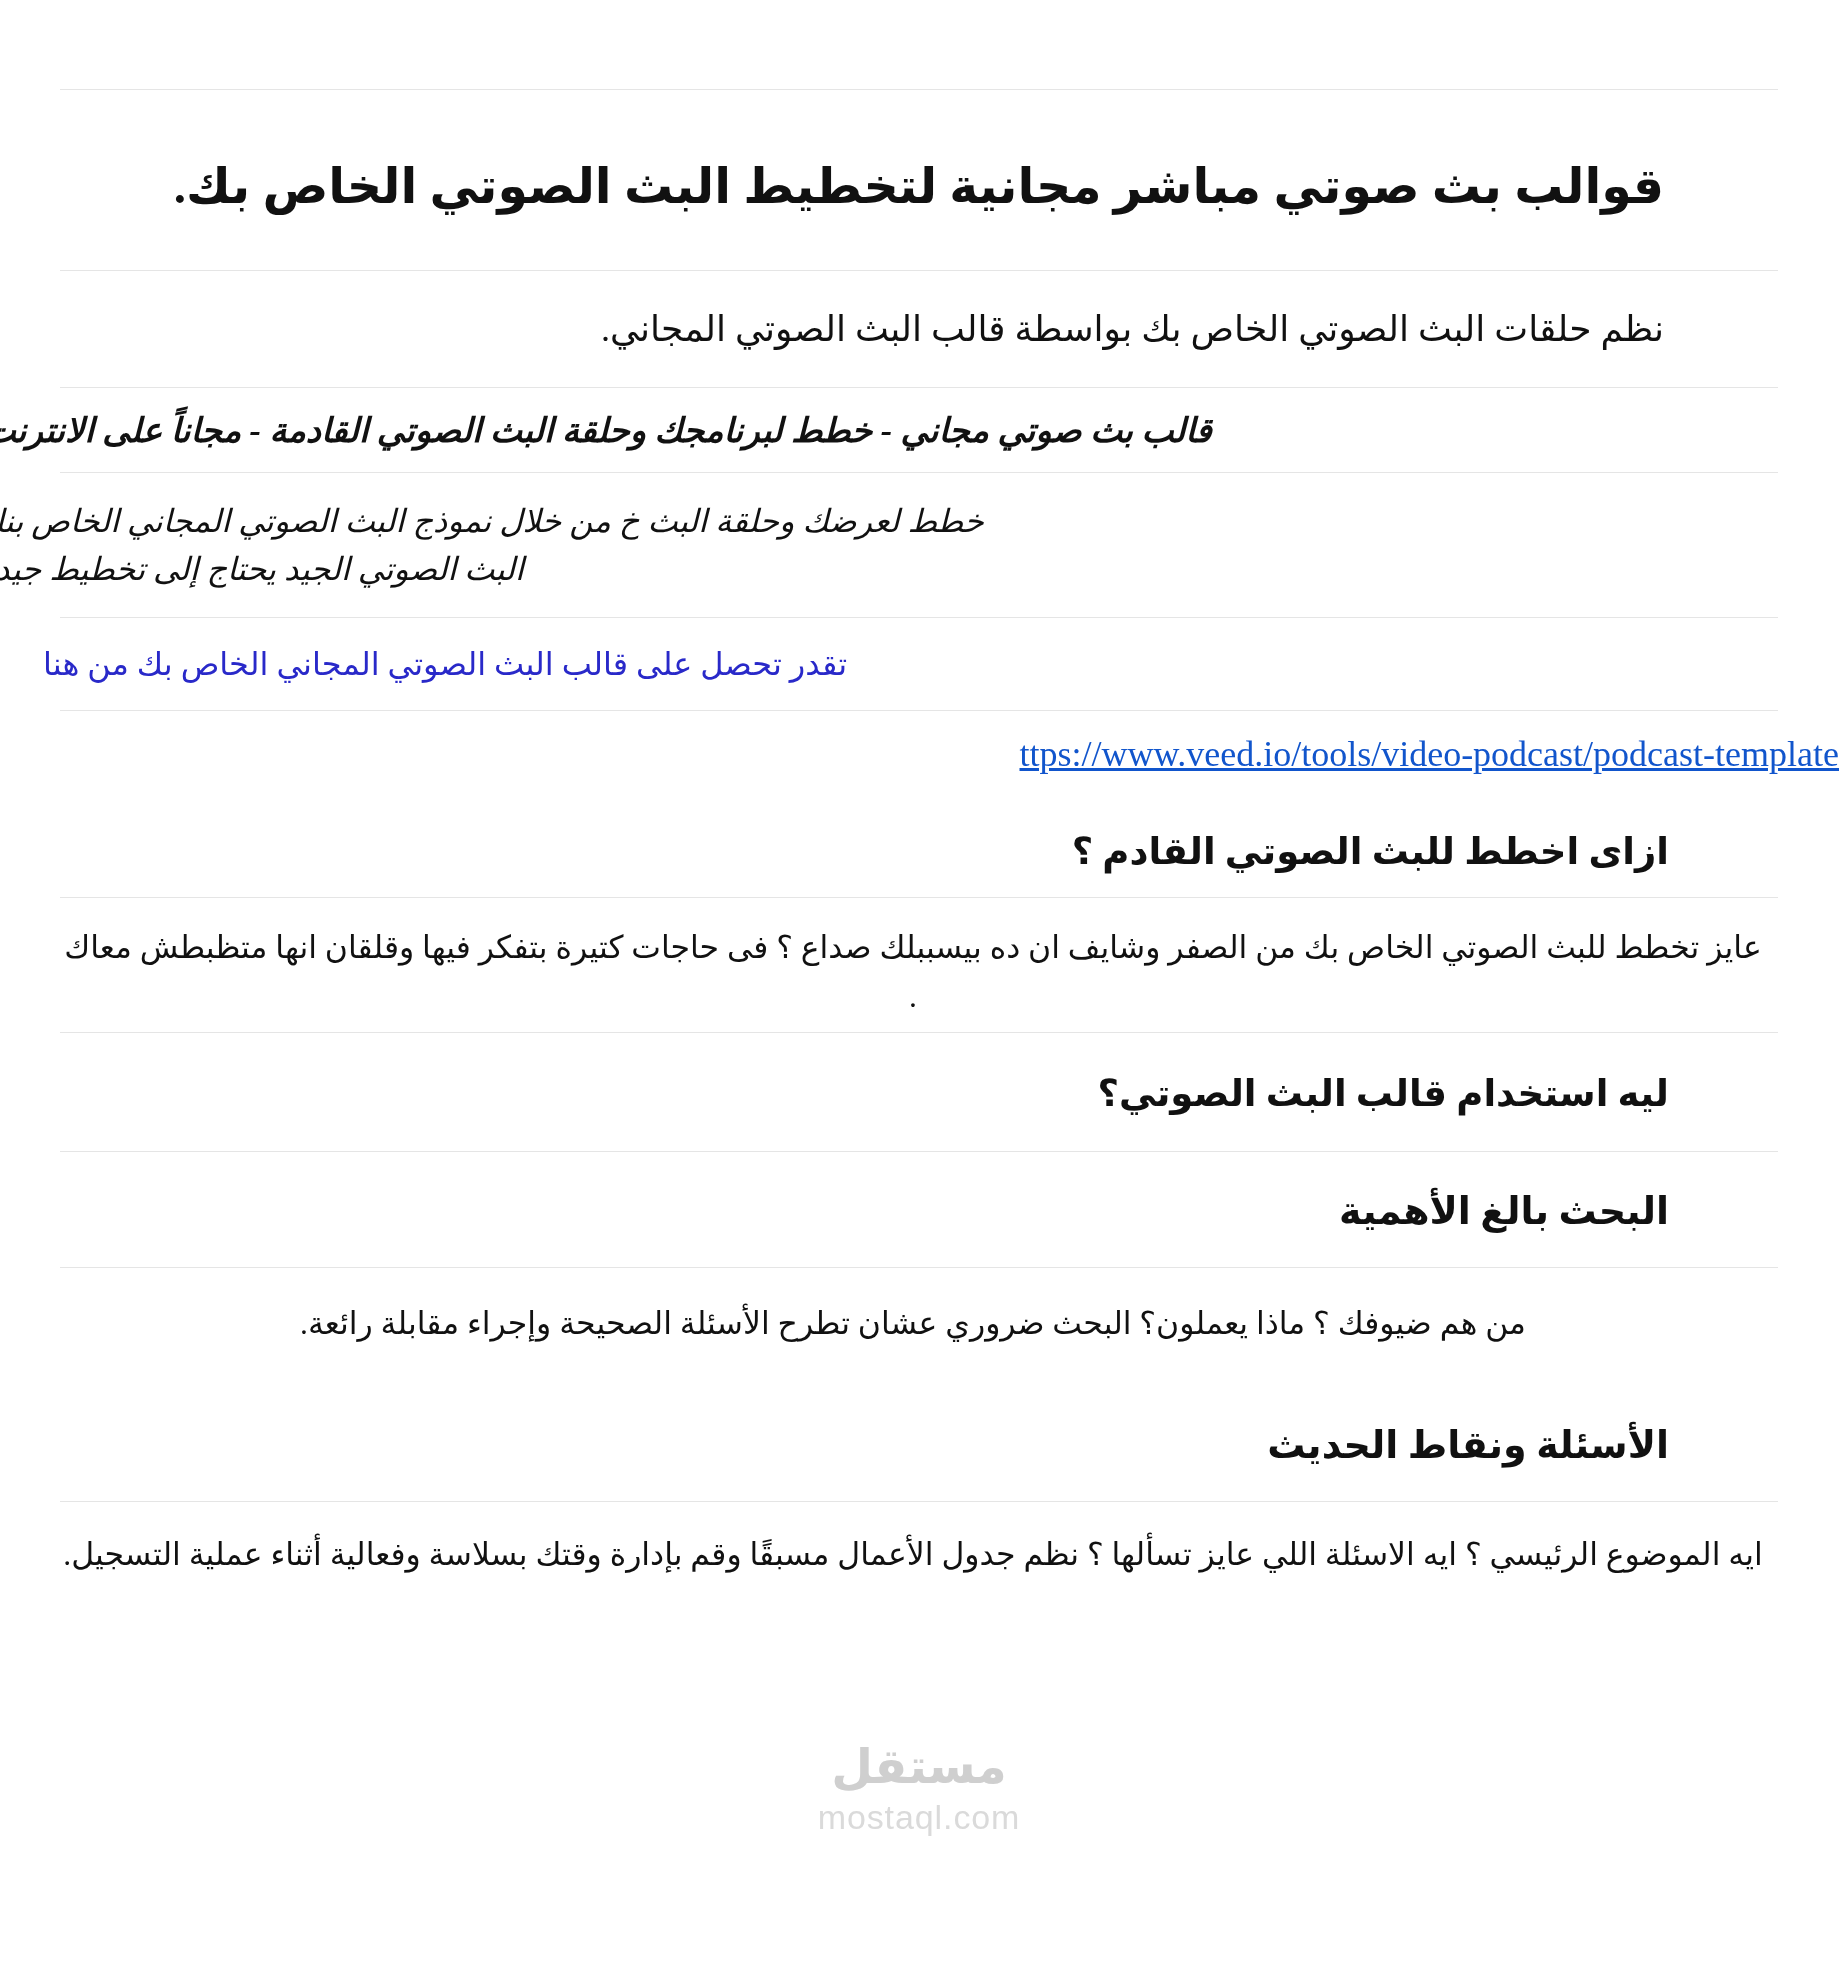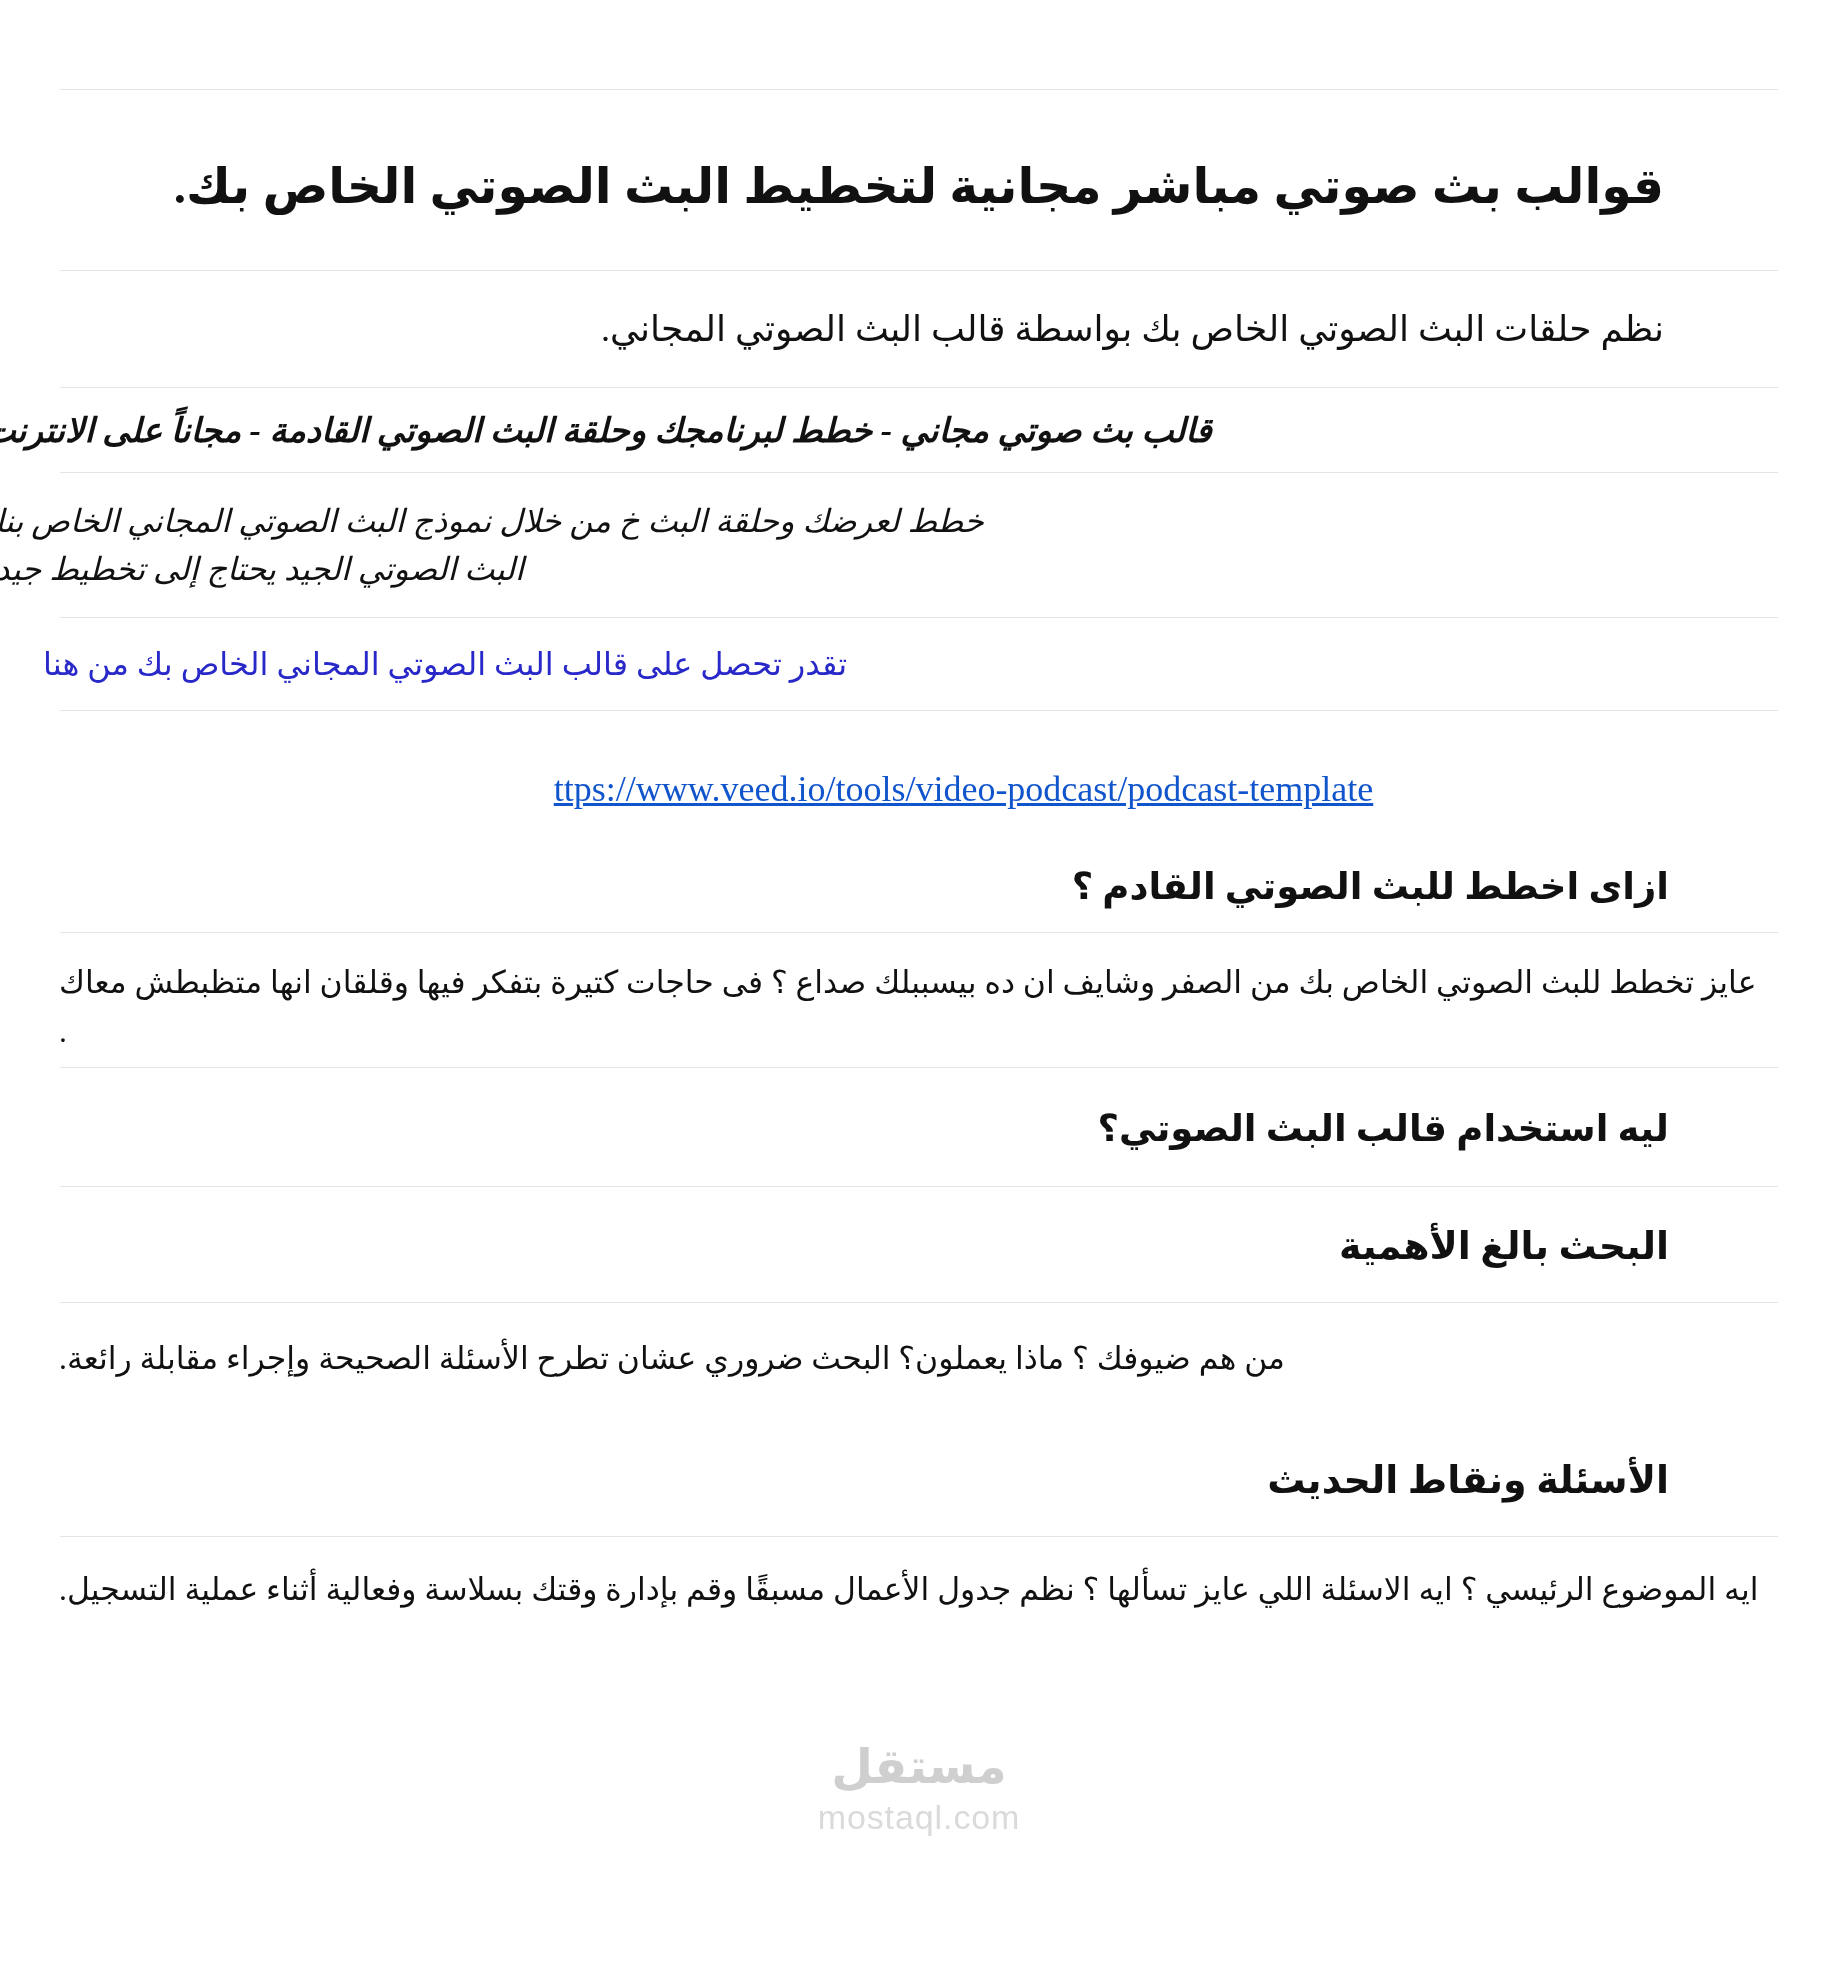--- a/index.html
+++ b/index.html
@@ -73,22 +73,22 @@
     padding-left:44px;
     font-size:32px;
   }
   .cta-link{
     color:var(--link-arabic);
     text-decoration:none;
     cursor:pointer;
   }
   .url-row{
     direction:ltr;
-    text-align:center;
-    margin:57px 0 0 89px;
+    text-align:right;
+    margin:22px 0 0 89px;
     font-size:36px;
   }
   .url-link{
     color:var(--link-url);
     text-decoration:underline;
     cursor:pointer;
     word-break:break-all;
   }
   .h-lg{
     text-align:right;
@@ -100,21 +100,21 @@
   .h-lg.why{margin:39px 170px 36px 64px;}
   .h-md{
     text-align:right;
     font-size:38px;
     font-weight:bold;
     margin:37px 170px 34px 64px;
     white-space:nowrap;
   }
   .h-md.questions{margin-top:75px;}
   .para{
-    text-align:left;
+    text-align:center;
     font-size:31.5px;
     line-height:1.55;
     margin:25.6px 72px 10.2px 60px;
   }
   .para.second{margin-top:0;margin-bottom:31px;}
   .para.research{margin:32px 72px 0 60px;}
   .para.questions-p{margin:29px 72px 34px 60px;}
   .spacer{flex:1 1 auto;min-height:25.6px;}
   .watermark{
     align-self:center;

